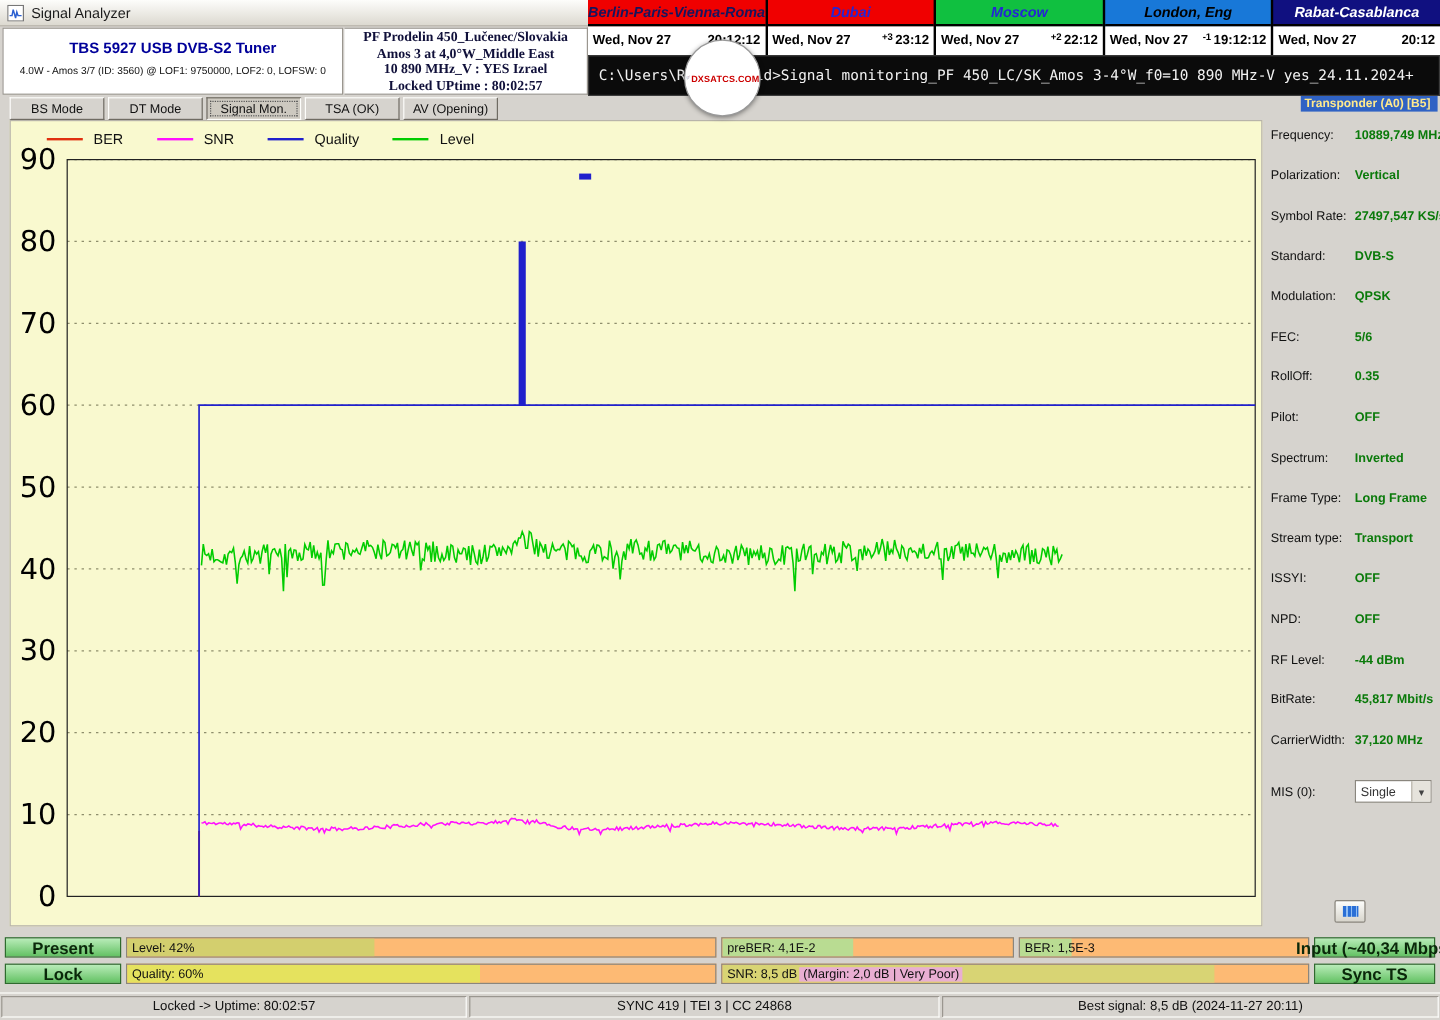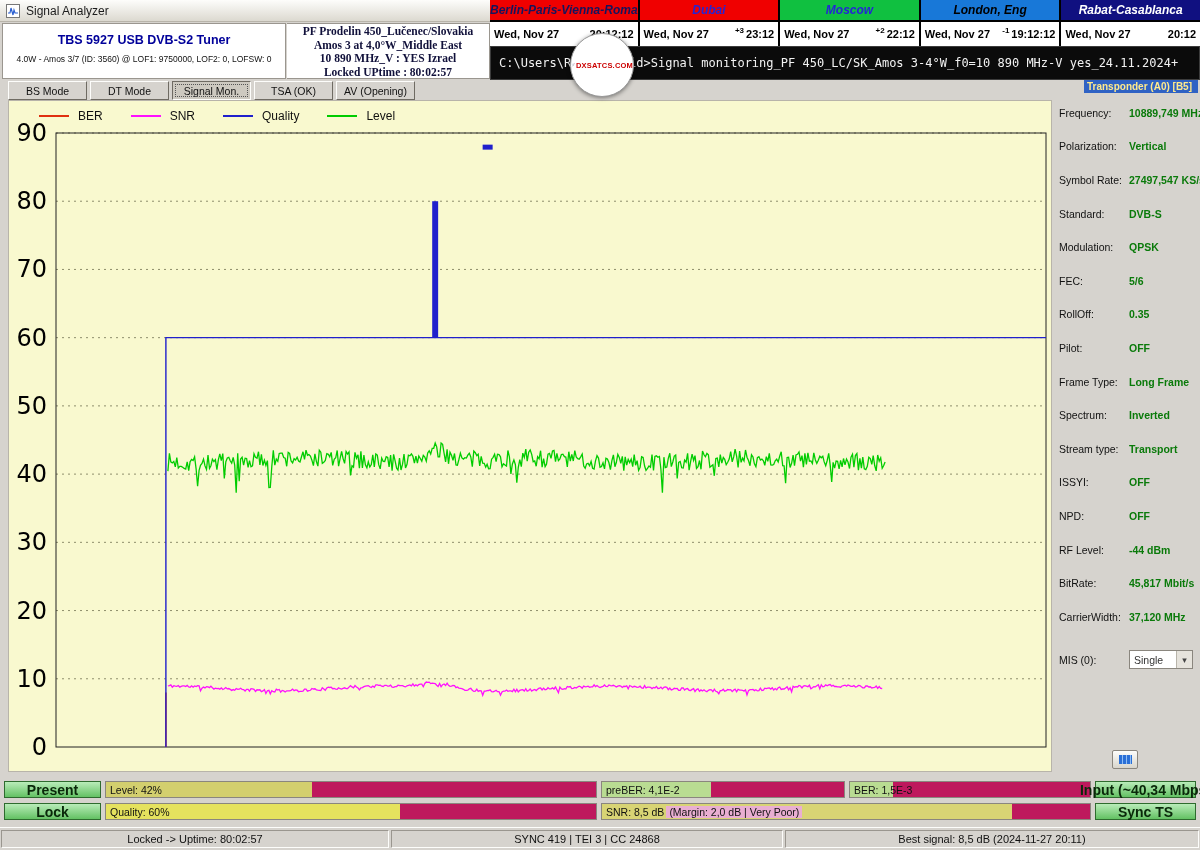--- a/index.html
+++ b/index.html
@@ -51,21 +51,21 @@
   .tp-label{font-size:10.5px;color:#111;flex:0 0 70px;padding-left:3px;white-space:nowrap;}
   .tp-value{font-size:10.5px;font-weight:bold;color:#0a7a0a;white-space:nowrap;}
   .mis-row{height:24px;margin-top:14px;display:flex;align-items:center;}
   .mis-select{width:64px;height:19px;background:#fff;border:1px solid #8a867e;display:flex;align-items:center;justify-content:space-between;font-size:10.5px;color:#333;padding-left:4px;box-sizing:border-box;}
   .mis-chevron{width:15px;height:100%;background:#e6e3dc;border-left:1px solid #b8b4aa;display:flex;align-items:center;justify-content:center;font-size:9px;color:#444;}
   .side-btn{position:absolute;left:1112px;top:750px;width:26px;height:19px;background:linear-gradient(#fdfdfb,#d8d5cc);border:1px solid #8a867e;border-radius:2px;display:flex;align-items:center;justify-content:center;box-sizing:border-box;}
   .side-btn-glyph{width:13px;height:9px;background:repeating-linear-gradient(90deg,#2a6fd6 0 3px,#8fbdf4 3px 4px);}
 
   
   .sbox{position:absolute;height:17px;box-sizing:border-box;border:1px solid #2e6b2e;background:linear-gradient(#b9ecb9,#63c163);display:flex;align-items:center;justify-content:center;font-size:14px;font-weight:bold;color:#0a280a;white-space:nowrap;}
-  .sbar{position:absolute;height:17px;box-sizing:border-box;border:1px solid #8a867e;background:#be185d;overflow:hidden;}
+  .sbar{position:absolute;height:17px;box-sizing:border-box;border:1px solid #8a867e;background:#fdba74;overflow:hidden;}
   .fill{position:absolute;left:0;top:0;bottom:0;}
   .fill-level{background:#d3cf6e;}
   .fill-quality{background:#e5e25e;}
   .fill-green{background:#b9dc92;}
   .fill-snr{background:#d8d474;}
   .bartext{position:absolute;left:4px;top:0;height:100%;display:flex;align-items:center;font-size:10.5px;color:#111;white-space:nowrap;}
   .snr-margin{background:#e9aed2;padding:0 3px;margin-left:2px;}
 
   
   .bottombar{position:absolute;left:0;top:827px;width:1200px;height:23px;background:#d6d3ce;border-top:1px solid #fdfdfb;display:flex;box-sizing:border-box;}
@@ -234,26 +234,26 @@
         </div>
       <div class="tp-row">
           <span class="tp-label">RollOff:</span>
           <span class="tp-value">0.35</span>
         </div>
       <div class="tp-row">
           <span class="tp-label">Pilot:</span>
           <span class="tp-value">OFF</span>
         </div>
       <div class="tp-row">
+          <span class="tp-label">Spectrum:</span>
+          <span class="tp-value">Inverted</span>
+        </div>
+      <div class="tp-row">
           <span class="tp-label">Frame Type:</span>
           <span class="tp-value">Long Frame</span>
-        </div>
-      <div class="tp-row">
-          <span class="tp-label">Spectrum:</span>
-          <span class="tp-value">Inverted</span>
         </div>
       <div class="tp-row">
           <span class="tp-label">Stream type:</span>
           <span class="tp-value">Transport</span>
         </div>
       <div class="tp-row">
           <span class="tp-label">ISSYI:</span>
           <span class="tp-value">OFF</span>
         </div>
       <div class="tp-row">

